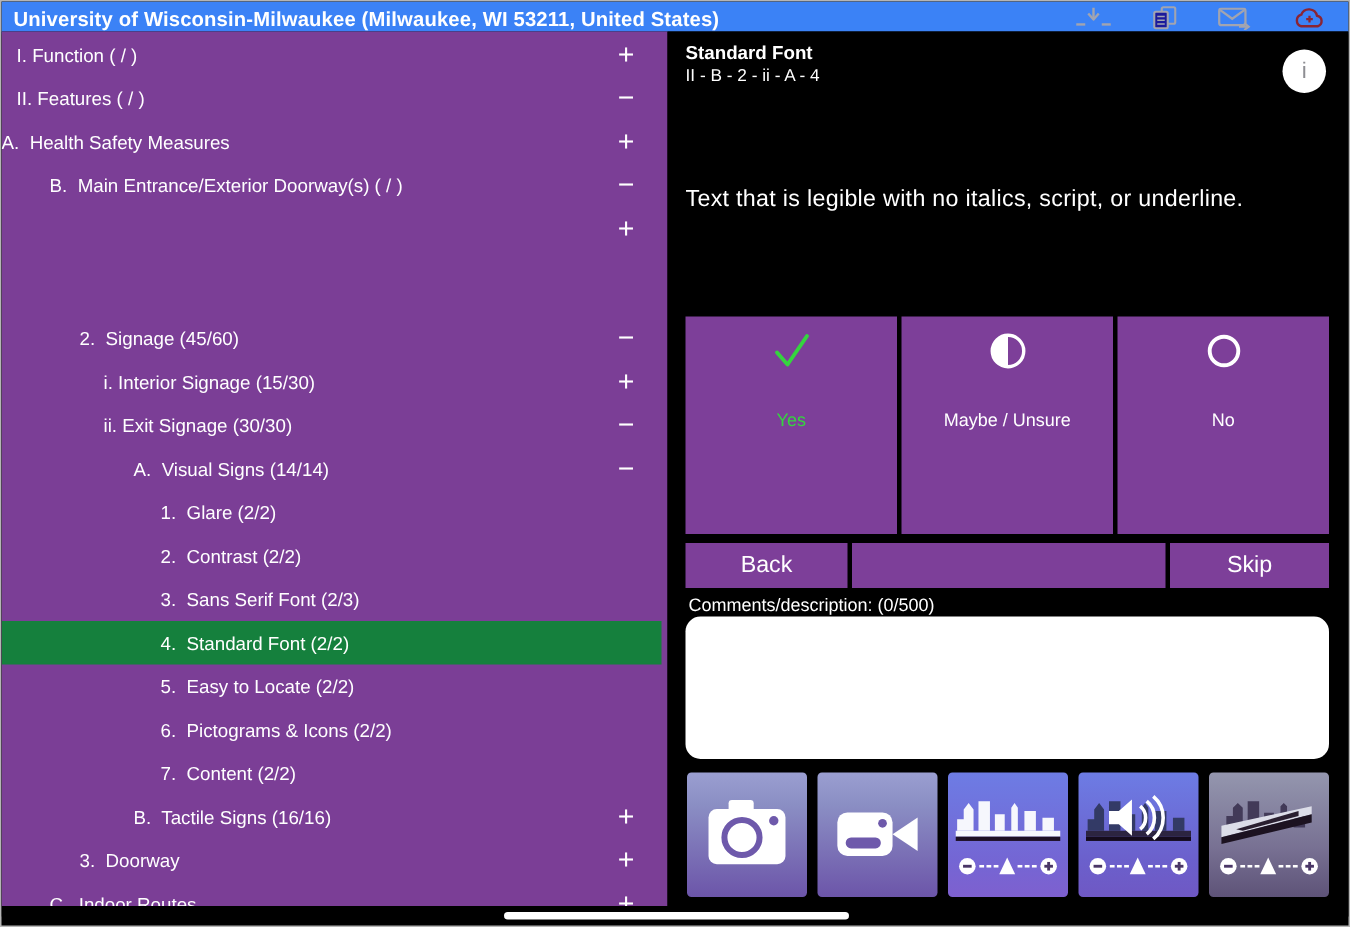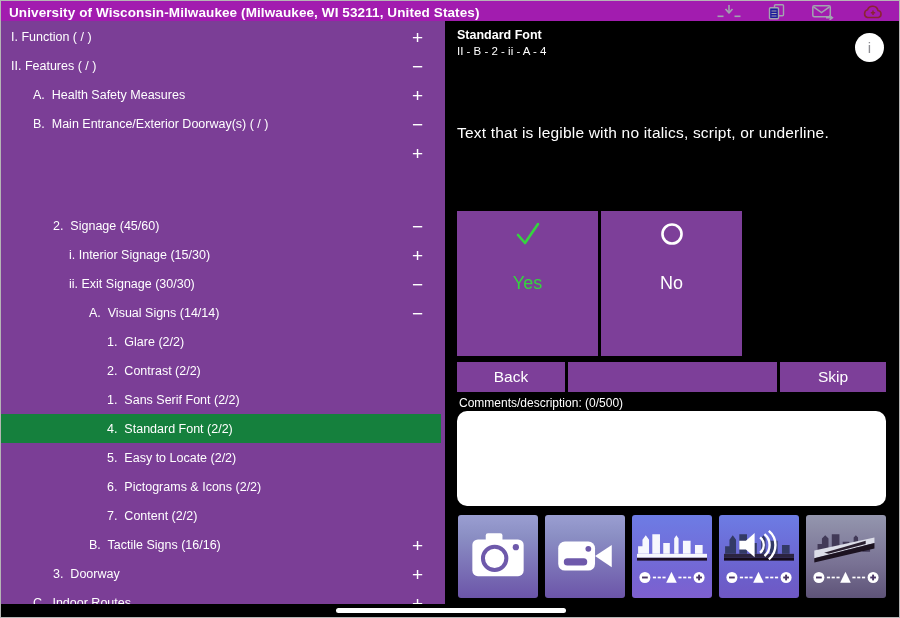--- a/index.html
+++ b/index.html
@@ -5,21 +5,21 @@
   * { margin:0; padding:0; box-sizing:border-box; }
   html,body { background:#222; }
   body { font-family:"Liberation Sans","DejaVu Sans",sans-serif; }
   .screen {
     position:relative; width:900px; height:618px; background:#000;
     border:1px solid #b5b5b5; overflow:hidden;
   }
   
   .titlebar {
     position:absolute; left:0; top:0; width:100%; height:22px;
-    background:#a21caf; display:flex; align-items:center;
+    background:#3b82f6; display:flex; align-items:center;
   }
   .titlebar .title {
     color:#fff; font-size:13.5px; font-weight:bold; padding-left:8px;
     white-space:nowrap; letter-spacing:.1px;
   }
   .titlebar .tb-icons {
     margin-left:auto; display:flex; align-items:center; gap:27px; padding-right:14px;
   }
   .tb-icon { display:flex; align-items:center; }
   
@@ -51,21 +51,21 @@
   
   .agrid {
     position:absolute; left:12px; top:190px; width:429px;
     display:grid; grid-template-columns:1fr 1fr 1fr; gap:3px;
   }
   .acell {
     height:145px; background:#7d3f99; display:flex; flex-direction:column;
     align-items:center; cursor:pointer;
   }
   .acell .aicon { margin-top:8px; height:30px; display:flex; align-items:center; }
-  .acell .alabel { margin-top:24px; font-size:18px; }
+  .acell .alabel { margin-top:24px; font-size:12px; }
   .alabel.green { color:#35d43f; }
   .nav-row {
     position:absolute; left:12px; top:341px; width:429px; height:30px;
     display:flex; gap:3px;
   }
   .nav-cell {
     background:#7d3f99; display:flex; align-items:center; justify-content:center;
     font-size:15.5px; cursor:pointer;
   }
   .nav-back { width:108px; } .nav-mid { flex:1; } .nav-skip { width:106px; }
@@ -138,21 +138,21 @@
 
     <div class="tree-panel">
         <div class="tree-row" style="padding-left: 10px;">
         <span class="row-label">I. Function ( / )</span>
         <span class="expander">+</span>
       </div>
         <div class="tree-row" style="padding-left: 10px;">
         <span class="row-label">II. Features ( / )</span>
         <span class="expander">−</span>
       </div>
-        <div class="tree-row" style="padding-left: 32px;">
+        <div class="tree-row" style="">
         <span class="row-label">A.  Health Safety Measures</span>
         <span class="expander">+</span>
       </div>
         <div class="tree-row" style="padding-left: 32px;">
         <span class="row-label">B.  Main Entrance/Exterior Doorway(s) ( / )</span>
         <span class="expander">−</span>
       </div>
         <div class="tree-row" style="padding-left: 52px;">
         <span class="expander">+</span>
       </div>
@@ -174,21 +174,21 @@
       </div>
         <div class="tree-row" style="padding-left: 106px;">
         <span class="row-label">1.  Glare (2/2)</span>
 
       </div>
         <div class="tree-row" style="padding-left: 106px;">
         <span class="row-label">2.  Contrast (2/2)</span>
 
       </div>
         <div class="tree-row" style="padding-left: 106px;">
-        <span class="row-label">1.  Sans Serif Font (2/2)</span>
+        <span class="row-label">3.  Sans Serif Font (2/3)</span>
 
       </div>
         <div class="tree-row selected" style="padding-left: 106px;">
         <span class="row-label">4.  Standard Font (2/2)</span>
 
       </div>
         <div class="tree-row" style="padding-left: 106px;">
         <span class="row-label">5.  Easy to Locate (2/2)</span>
 
       </div>
@@ -229,20 +229,29 @@
       <div class="q-text">Text that is legible with no italics, script, or underline.</div>
 
       <div class="agrid">
         <div class="acell">
           <span class="aicon">
             <svg width="28" height="26" viewBox="0 0 28 26">
               <path d="M4 14 L11 22 L24 3" stroke="#35d43f" stroke-width="2.6" fill="none" stroke-linecap="round" stroke-linejoin="round"></path>
             </svg>
           </span>
           <span class="alabel green">Yes</span>
+        </div>
+        <div class="acell">
+          <span class="aicon">
+            <svg width="28" height="28" viewBox="0 0 32 32">
+              <circle cx="16" cy="16" r="12" fill="none" stroke="#fff" stroke-width="2.6"></circle>
+              <path d="M16 4 A12 12 0 0 0 16 28 Z" fill="#fff"></path>
+            </svg>
+          </span>
+          <span class="alabel">Maybe / Unsure</span>
         </div>
         <div class="acell">
           <span class="aicon">
             <svg width="26" height="26" viewBox="0 0 30 30">
               <circle cx="15" cy="15" r="11" fill="none" stroke="#fff" stroke-width="3"></circle>
             </svg>
           </span>
           <span class="alabel">No</span>
         </div>
       </div>

